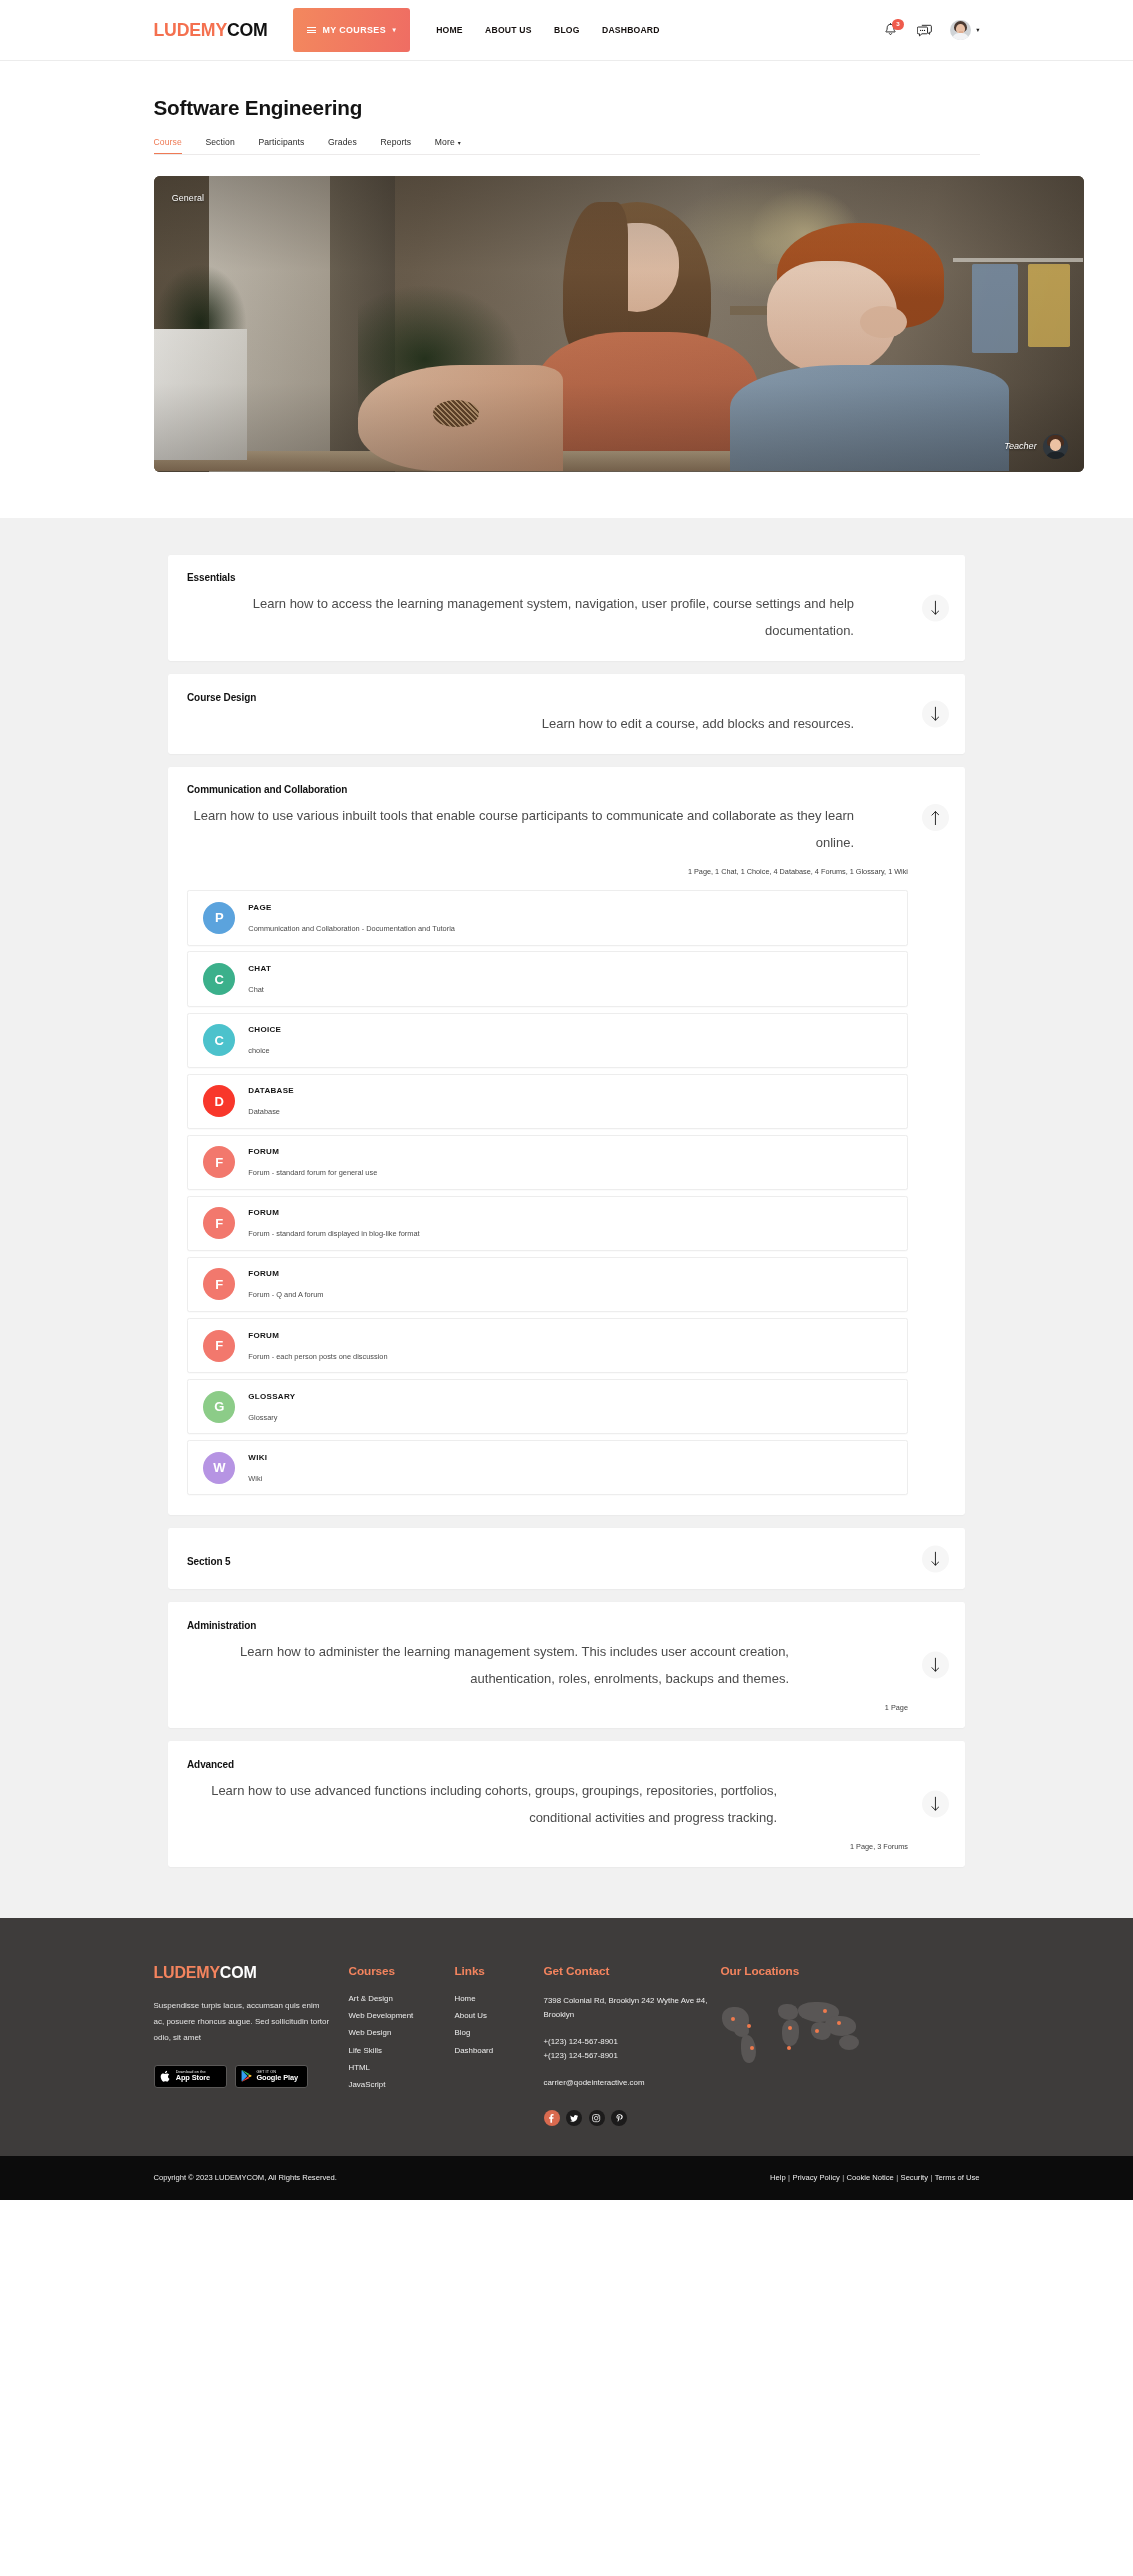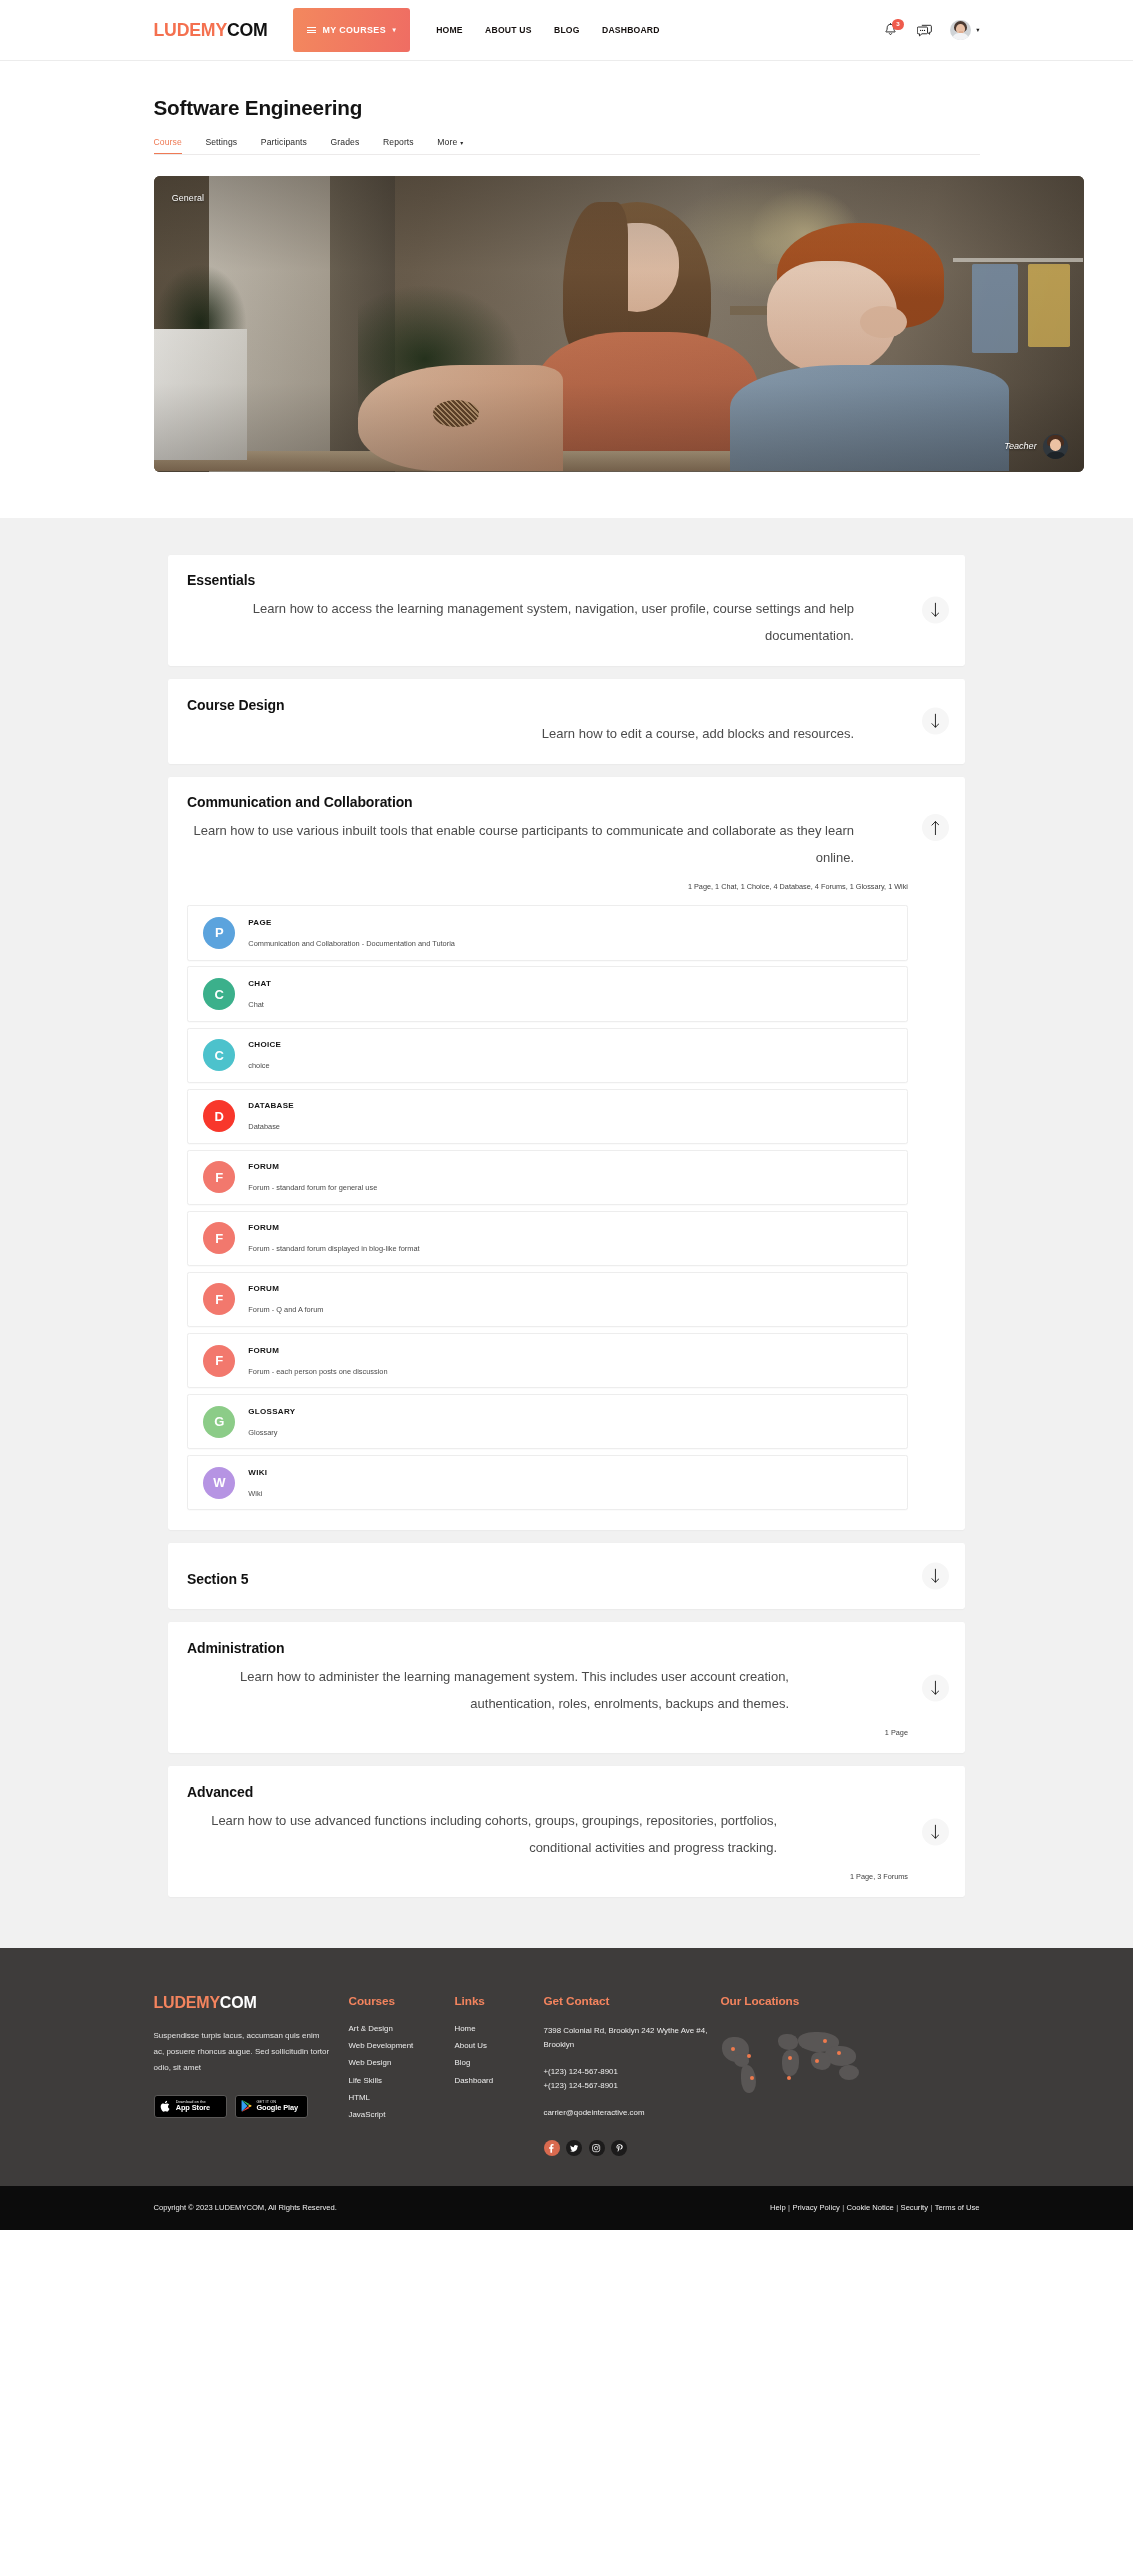--- a/index.html
+++ b/index.html
@@ -152,21 +152,21 @@
   .t-avatar .b { position:absolute; left:2.4px; bottom:0; width:20px; height:7px;
       background:#1d2328; border-radius:9.4px 9.4px 0 0;}
 
   
   .sections-bg { background:#f1f1f1; padding:37px 0 51px; }
   .sections { width:797px; margin:0 auto; }
   .sec-card {
     background:#fff; border-radius:2.4px; position:relative; margin-bottom:13px;
     padding:17.7px 57px 16.5px 19px; box-shadow:0 0.6px 1.2px rgba(0,0,0,0.03);
   }
-  .sec-title { font-size:14px; font-weight:800; color:#111; letter-spacing:-0.1px; }
+  .sec-title { font-size:10px; font-weight:800; color:#111; letter-spacing:-0.1px; }
   .sec-desc { font-size:13px; color:#4b4b4b; margin-top:8px; line-height:2.05; max-width:667px;text-align:right;}
   .sec-meta { font-size:7.3px; color:#3e3e3e; text-align:right; margin-top:10.6px; }
   .toggle {
     position:absolute; right:16.5px; top:50%; transform:translateY(-50%);
     width:27px; height:27px; border-radius:50%; background:#f6f6f6;
     display:flex; align-items:center; justify-content:center; cursor:pointer; border:none;
   }
   .toggle svg { display:block; }
 
   
@@ -285,21 +285,21 @@
           <span class="chev" style="color:#111">▾</span>
         </div>
       </div>
     </div>
   </div>
 
   <div class="titlewrap">
     <h1 class="page-title">Software Engineering</h1>
     <div class="tabs">
       <div class="tab active"><span>Course</span></div>
-      <div class="tab"><span>Settings</span></div>
+      <div class="tab"><span>Section</span></div>
       <div class="tab"><span>Participants</span></div>
       <div class="tab"><span>Grades</span></div>
       <div class="tab"><span>Reports</span></div>
       <div class="tab"><span>More</span><span class="dd">▾</span></div>
     </div>
   </div>
 
   <div class="hero-sec">
     <div class="hero">
       <div class="hero-photo">

